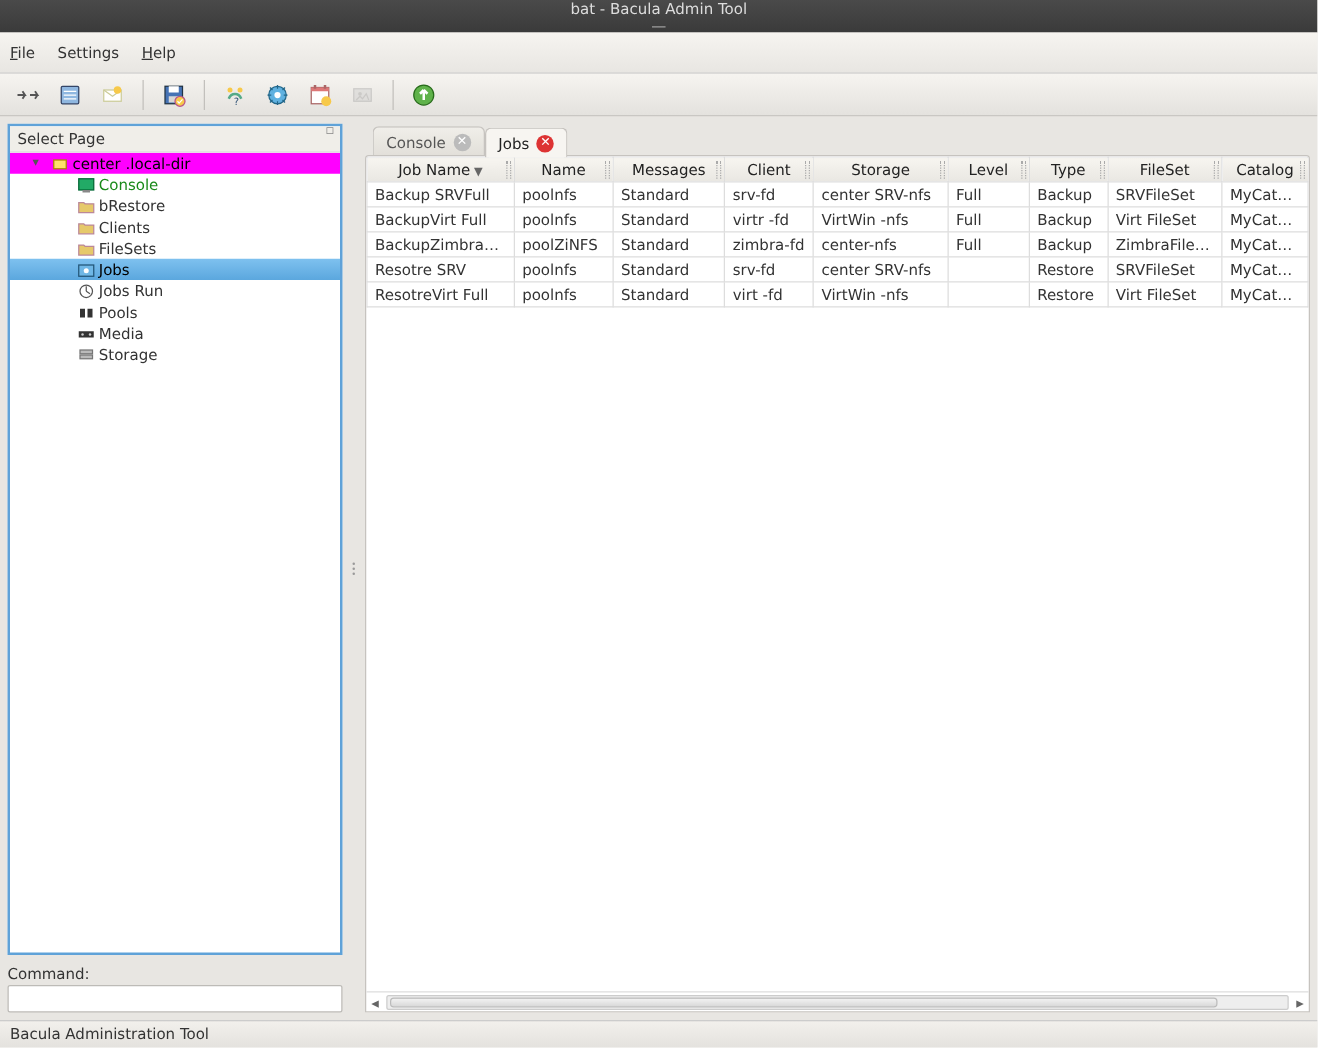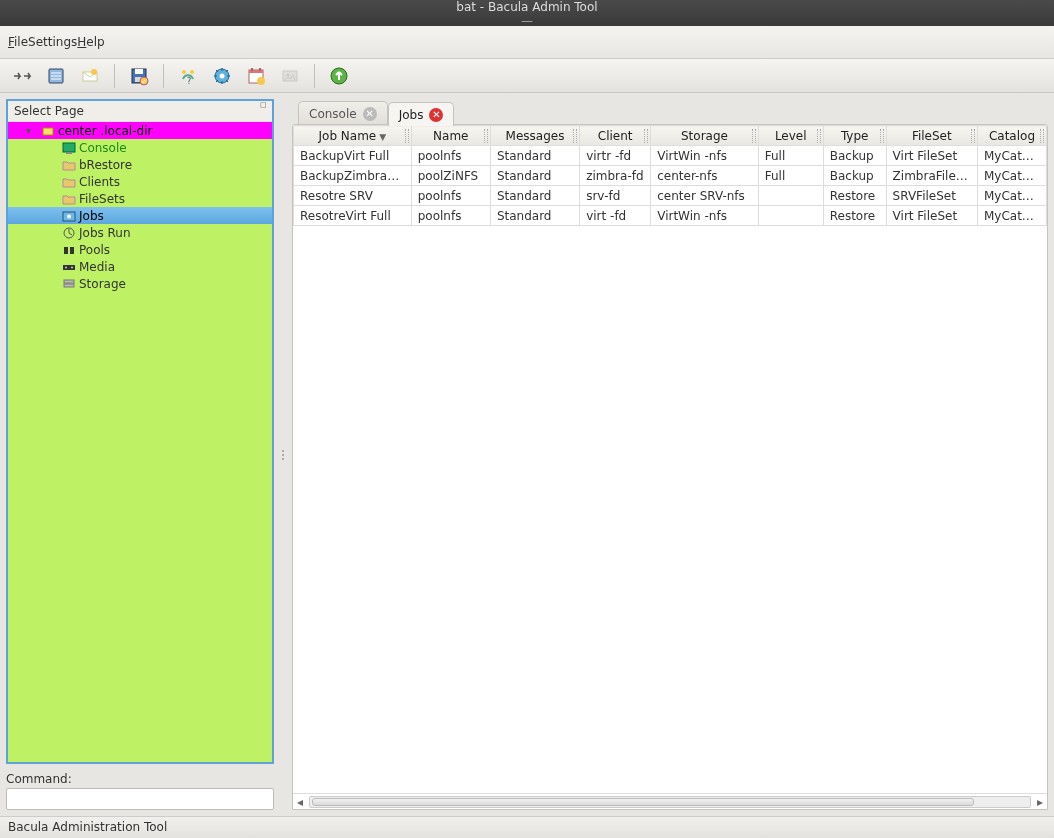--- a/index.html
+++ b/index.html
@@ -24,21 +24,21 @@
   font-size: 12px;
   flex-direction: column;
 }
 .titlebar .app-icon { width:14px; height:14px; background:#d33; clip-path: polygon(0 0, 60% 0, 30% 100%, 0 100%); margin-right:6px;}
 .titlebar .title { flex:1; }
 .titlebar .winbtn { width:22px; text-align:center; color:#aaa; cursor:pointer;}
 .menubar {
   height: 26px;
   background: linear-gradient(to bottom, #f6f4f0, #e8e6e2);
   border-bottom: 1px solid #ccc;
-  display:flex; align-items:center; padding:16px 8px; 
+  display:flex; align-items:center; padding:16px 8px; gap: 18px;
 }
 .menubar .menuitem { cursor:pointer; }
 .menubar .menuitem u { text-decoration: underline; }
 .toolbar {
   height: 34px;
   background: linear-gradient(to bottom, #f6f4f0, #e4e2de);
   border-bottom:1px solid #c9c7c3;
   display:flex; align-items:center; padding:0 8px; gap:6px;
 }
 .tbtn {
@@ -47,21 +47,21 @@
 }
 .tbtn.disabled { opacity:.4; cursor:default; }
 .tsep { width:1px; height:24px; background:#c2c0bc; margin:0 4px;}
 .ico { width:20px; height:20px; }
 .middle { flex:1; display:flex; overflow:hidden; padding: 6px; gap:6px;}
 .left-panel {
   width: 268px; display:flex; flex-direction:column; gap:4px;
 }
 .tree-box {
   border:2px solid #5fa2d8;
-  background:#bef264;
+  background:#ffffff;
   flex:1;
   display:flex; flex-direction:column;
   overflow:hidden;
 }
 .tree-header {
   padding:3px 6px; background:#f0eee9; border-bottom:1px solid #ddd;
   position:relative;
 }
 .grip-caret {
   position:absolute; right:4px; top:-2px; font-size:10px; color:#888; transform: rotate(45deg);
@@ -357,20 +357,31 @@
                 <th><span>Client</span><span class="resizer"></span></th>
                 <th><span>Storage</span><span class="resizer"></span></th>
                 <th><span>Level</span><span class="resizer"></span></th>
                 <th><span>Type</span><span class="resizer"></span></th>
                 <th><span>FileSet</span><span class="resizer"></span></th>
                 <th><span>Catalog</span><span class="resizer"></span></th>
               </tr>
             </thead>
           <tbody id="tbody">
               <tr>
+                <td>Backup      SRVFull</td>
+                <td>poolnfs</td>
+                <td>Standard</td>
+                <td>       srv-fd</td>
+                <td>center       SRV-nfs</td>
+                <td>Full</td>
+                <td>Backup</td>
+                <td>      SRVFileSet</td>
+                <td>MyCatalog</td>
+              </tr>
+              <tr>
                 <td>BackupVirt        Full</td>
                 <td>poolnfs</td>
                 <td>Standard</td>
                 <td>virtr        -fd</td>
                 <td>VirtWin       -nfs</td>
                 <td>Full</td>
                 <td>Backup</td>
                 <td>Virt       FileSet</td>
                 <td>MyCatalog</td>
               </tr>

